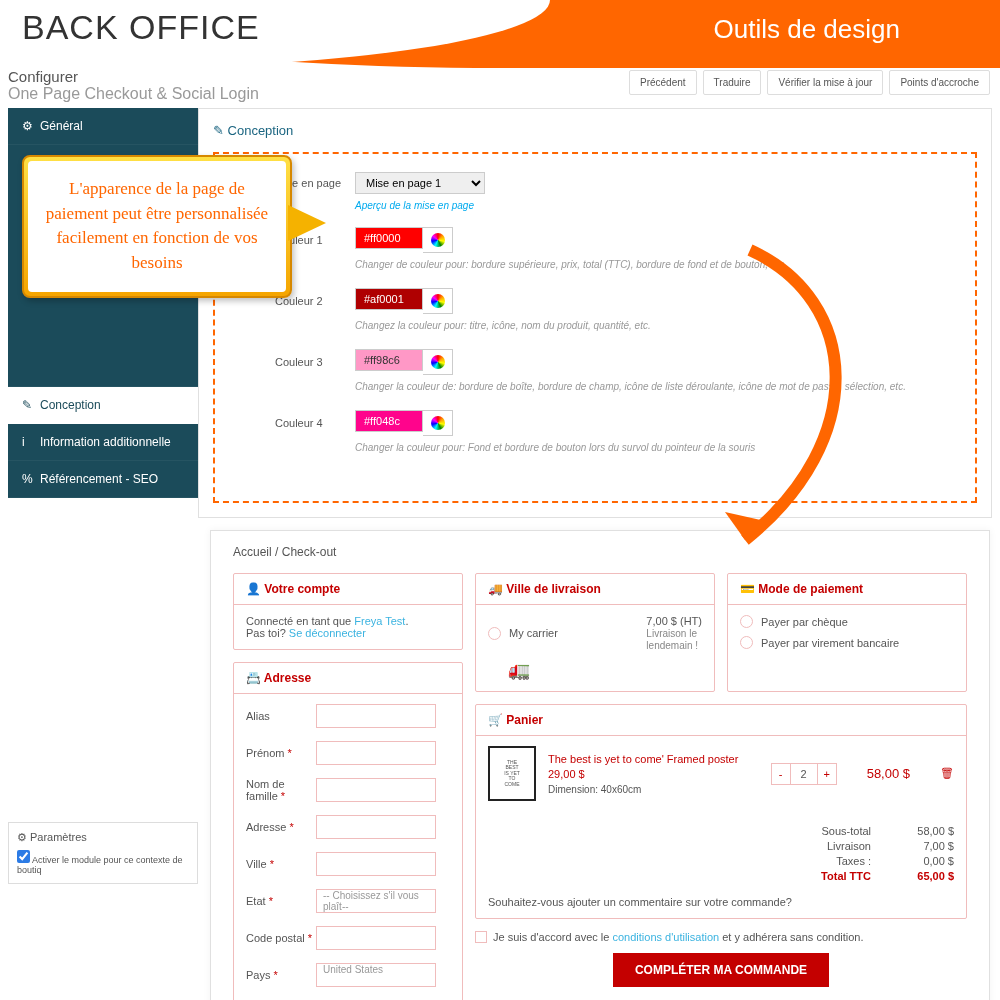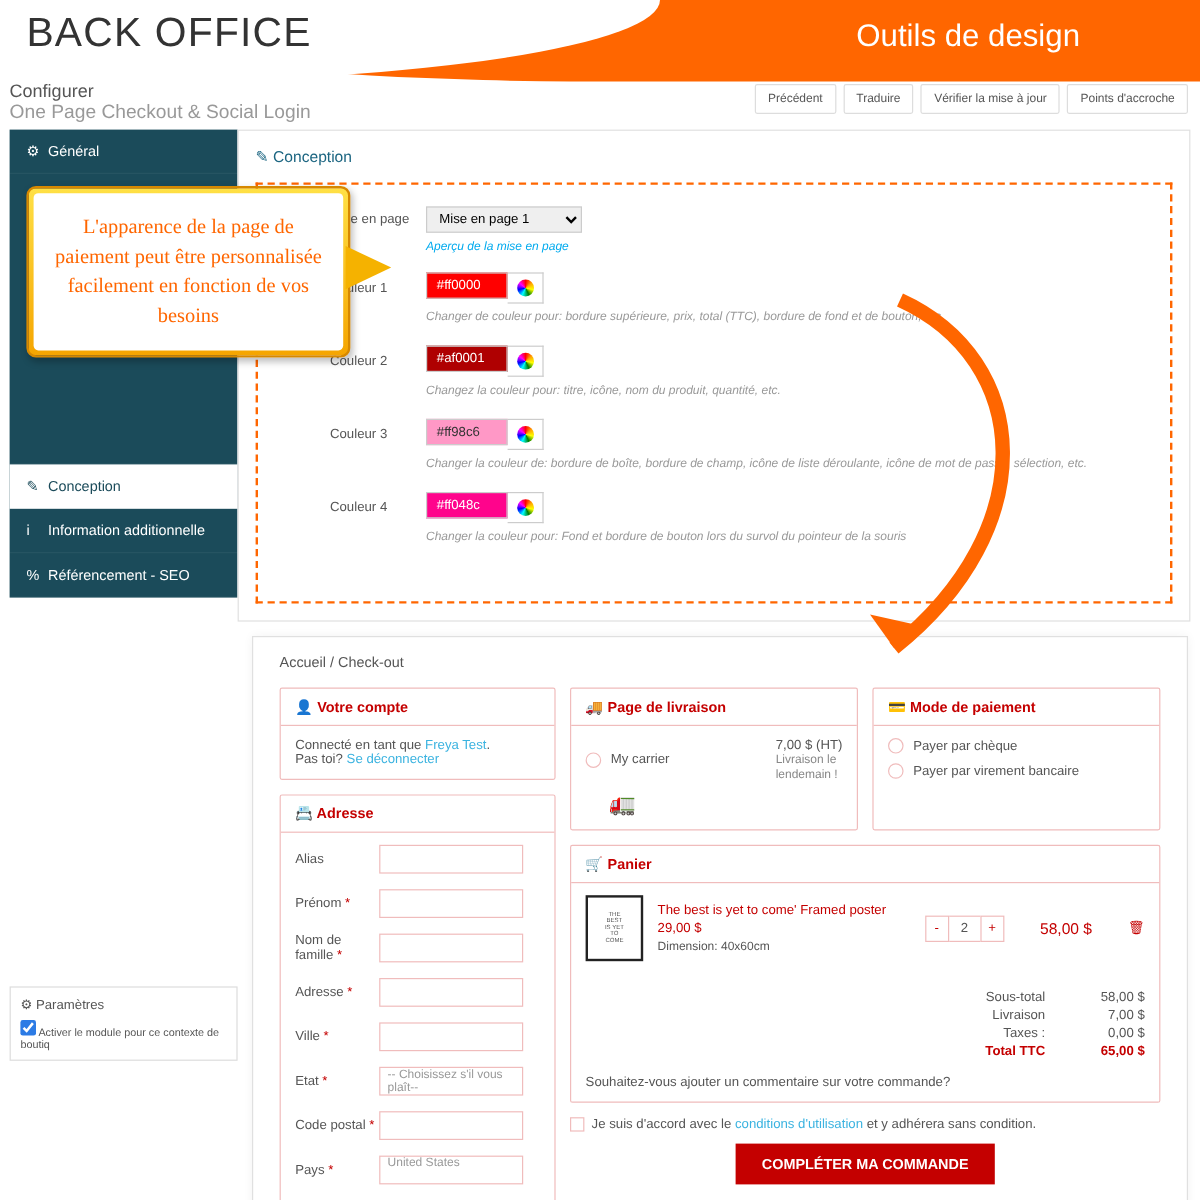--- a/index.html
+++ b/index.html
@@ -222,21 +222,21 @@
               <label><span>Pays</span> <span class="req">*</span></label>
               <div class="fsel">United States</div>
             </div>
 
         </div>
       </div>
     </div>
     <div class="col2">
       <div class="row2">
         <div class="card ship">
-          <div class="ch"><span>🚚</span> <span>Page de livraison</span></div>
+          <div class="ch"><span>🚚</span> <span>Ville de livraison</span></div>
           <div class="cb">
             <div class="radio">
               <div class="rc"></div>
               <span>My carrier</span>
               <span style="margin-left:auto;text-align:left;color:#888">
                 <span style="color:#555">7,00 $ (HT)</span><br>
                 <span style="font-size:10px">Livraison le</span><br>
                 <span style="font-size:10px">lendemain !</span>
               </span>
             </div>

